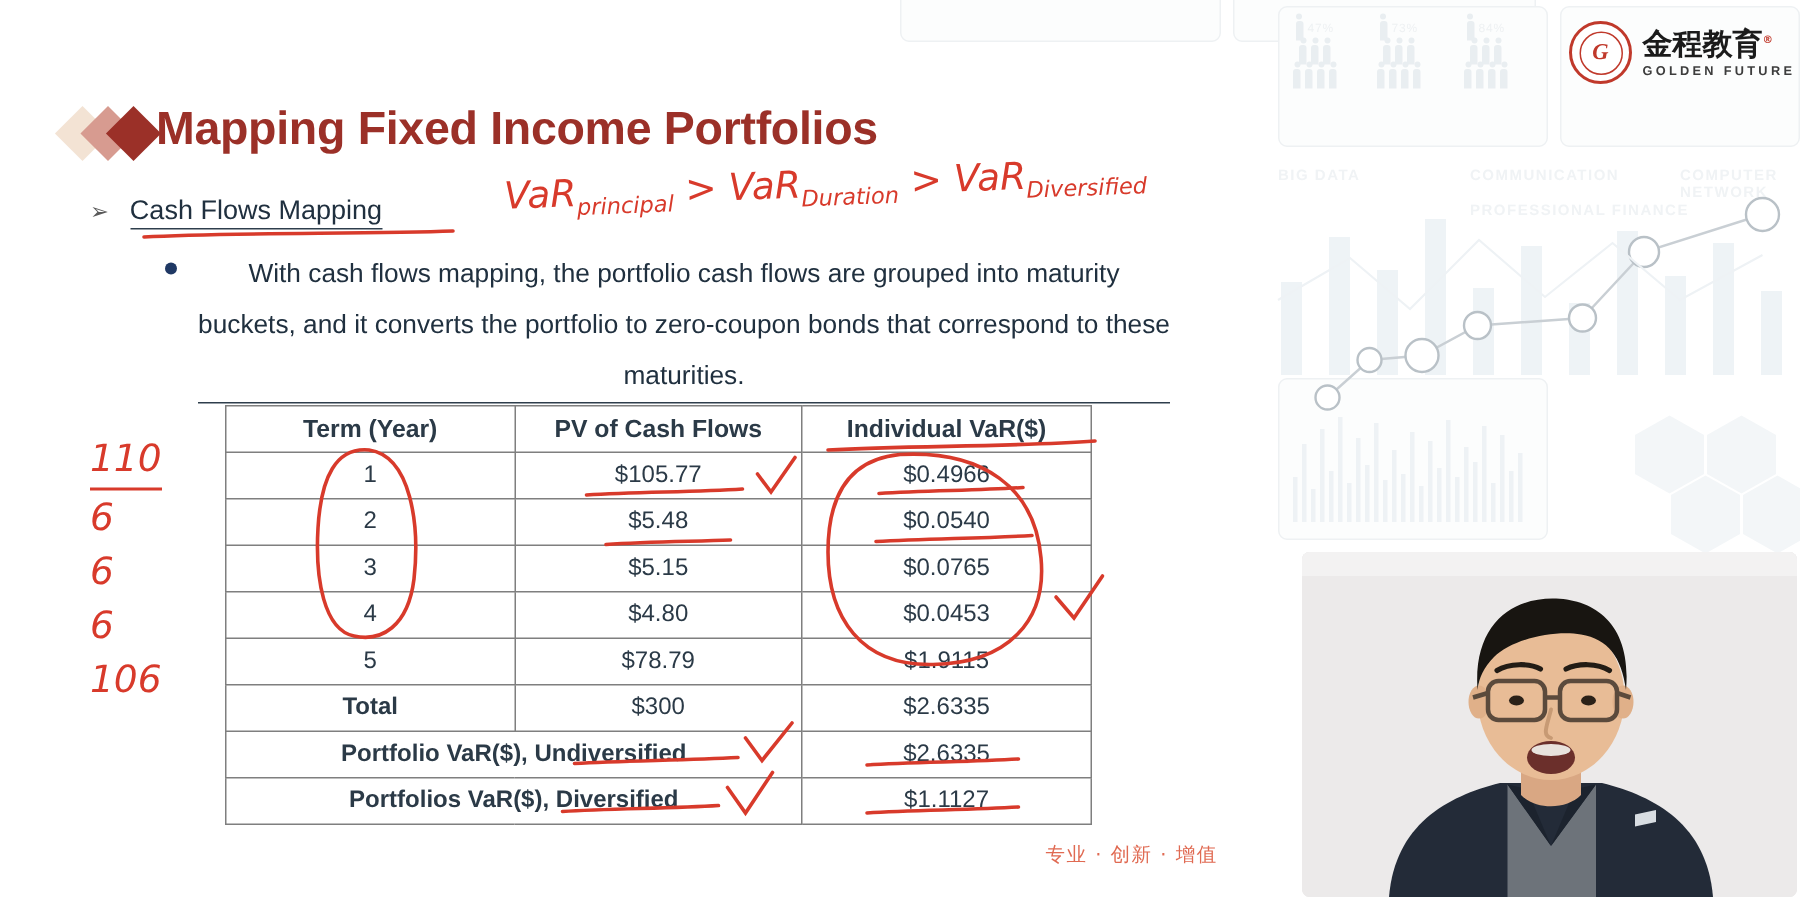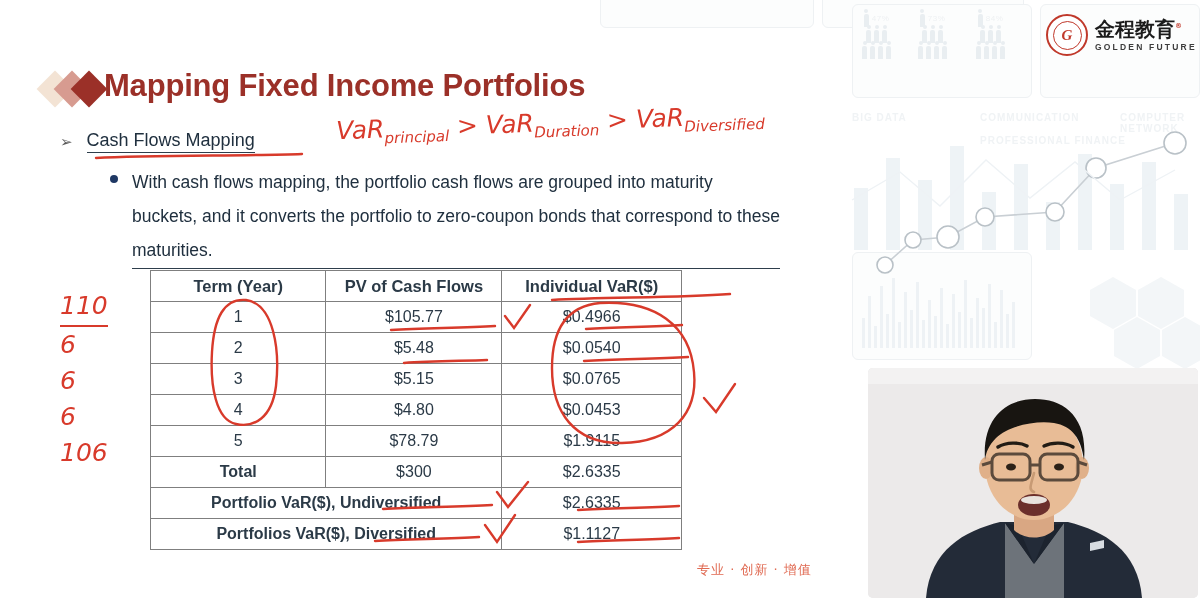--- a/index.html
+++ b/index.html
@@ -43,25 +43,25 @@
   .title{position:absolute;left:104px;top:68px;font-size:31px;font-weight:bold;
          color:#9b3028;letter-spacing:-.2px;}
 
   
   .lvl1{position:absolute;left:60px;top:130px;display:flex;align-items:center;gap:14px;}
   .arrow-bullet{color:#5a5a5a;font-size:15px;line-height:1;}
   .lvl1-text{font-size:18px;font-weight:normal;color:#20303f;}
 
   .lvl2{position:absolute;left:110px;top:165px;width:670px;display:flex;gap:14px;}
   .dot-bullet{width:8px;height:8px;border-radius:50%;background:#1f3864;margin-top:10px;flex:none;}
-  .lvl2-text{font-size:17.5px;color:#20303f;line-height:34px;}
+  .lvl2-text{font-size:17.5px;color:#20303f;line-height:34px;text-align:center;}
   .ul{border-bottom:1px solid #2e3e4c;padding-bottom:1px;}
 
   
-  table.vt{position:absolute;left:150px;top:270px;width:532px;border-collapse:collapse;}
+  table.vt{position:absolute;left:150px;top:270px;width:578px;border-collapse:collapse;}
   table.vt td,table.vt th{border:1px solid #7f7f7f;height:30px;text-align:center;
         font-size:16px;color:#2b3a47;padding:0 4px;}
   table.vt th{font-weight:bold;font-size:16.5px;}
   .c-term{width:194px;}
   .c-pv{width:192px;}
   .c-var{width:192px;}
   td.bold,th.bold{font-weight:bold;}
 
   
   .ink{position:absolute;color:#d83a2b;font-family:"DejaVu Sans",sans-serif;pointer-events:none;}

